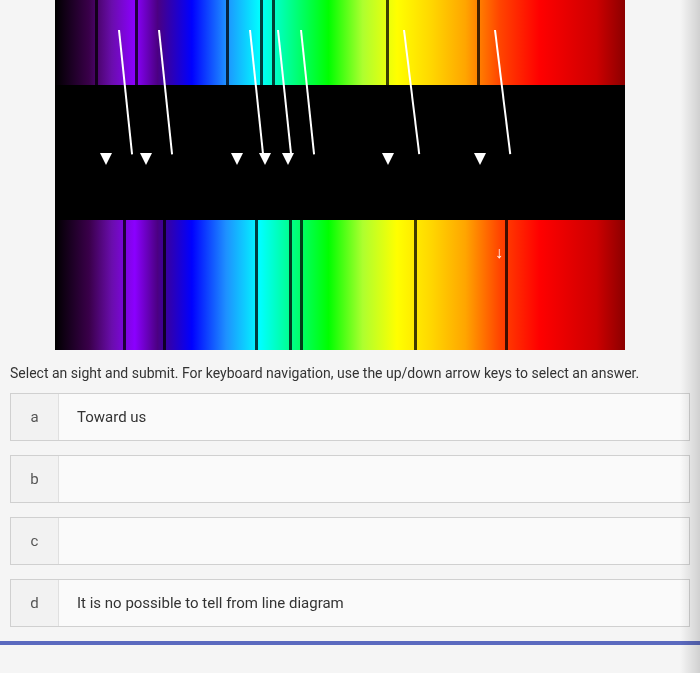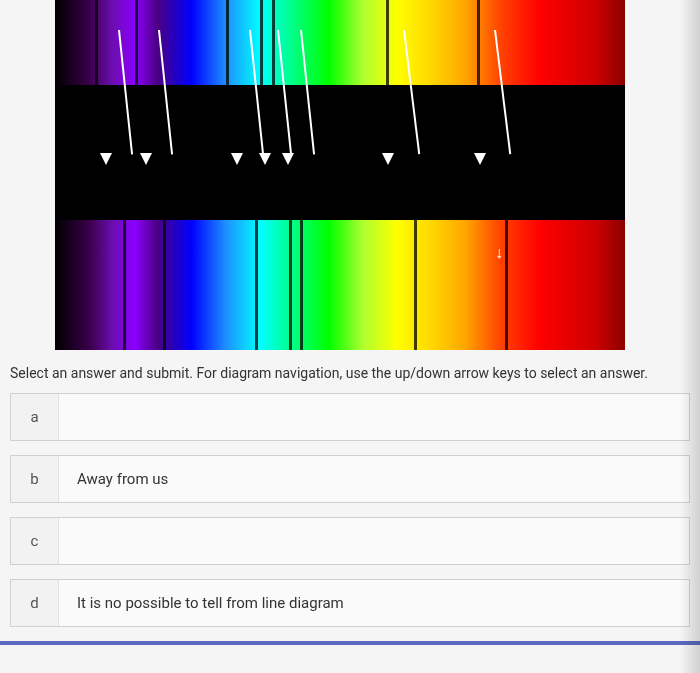--- a/index.html
+++ b/index.html
@@ -224,29 +224,29 @@
           <div class="arrow-head" style="left: -20.2337px;"></div>
         </div>
         <div class="arrow" style="left: 77%;">
           <div class="arrow-line" style="transform: rotate(-7deg);"></div>
           <div class="arrow-head" style="left: -20.2337px;"></div>
         </div>
       </div>
     <div class="cursor-icon">↓</div>
   </div>
 
-  <div class="instructions">Select an answer and submit. For diagram navigation, use the up/down arrow keys to select an answer.</div>
+  <div class="instructions">Select an sight and submit. For keyboard navigation, use the up/down arrow keys to select an answer.</div>
 
   <div class="answers">
     <div class="answer-option">
       <div class="answer-letter">a</div>
+      <div class="answer-text">Toward us</div>
     </div>
     <div class="answer-option">
       <div class="answer-letter">b</div>
-      <div class="answer-text">Away from us</div>
     </div>
     <div class="answer-option">
       <div class="answer-letter">c</div>
     </div>
     <div class="answer-option">
       <div class="answer-letter">d</div>
       <div class="answer-text">It is no possible to tell from line diagram</div>
     </div>
   </div>
 

